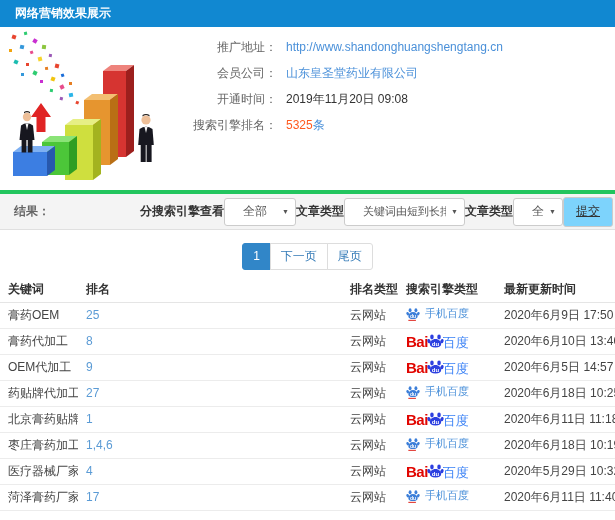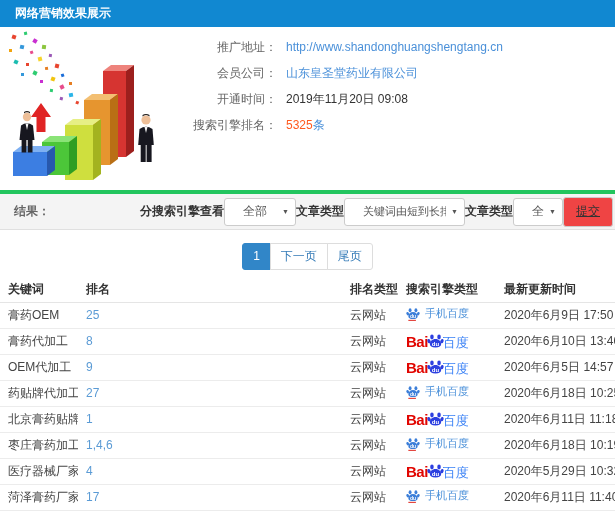--- a/index.html
+++ b/index.html
@@ -29,21 +29,21 @@
   .filter-controls { margin-left:auto; display:flex; align-items:center; }
   .ctl-label { font-size:12px; font-weight:bold; color:#333; white-space:nowrap; }
   .select-box { height:28px; background:#fff; border:1px solid #ccc; border-radius:3px;
                 display:flex; align-items:center; padding:0 6px 0 18px; cursor:pointer; }
   .select-box .sel-text { font-size:12px; color:#555; white-space:nowrap; overflow:hidden; flex:1; }
   .select-box.narrowtext .sel-text { font-size:11px; }
   .select-box .arrow { font-size:7px; color:#555; margin-left:5px; }
   .sel-engine { width:72px; }
   .sel-sort { width:121px; }
   .sel-article { width:50px; }
-  .submit-btn { height:30px; min-width:46px; background:#ef4444; border:1px solid #ccc;
+  .submit-btn { height:30px; min-width:46px; background:#7dd3fc; border:1px solid #ccc;
                 border-radius:3px; font-size:12px; color:#333; cursor:pointer;
                 margin-right:-12px; padding:0 12px;text-decoration:underline; }
 
   
   .pagination { margin-top:13px; display:flex; justify-content:center; }
   .page-btn { font-size:12px; padding:6px 10px; border:1px solid #ddd; background:#fff;
               color:#337ab7; cursor:pointer; margin-left:-1px; line-height:13px; }
   .page-btn.active { background:#3186c8; border-color:#3186c8; color:#fff; margin-left:0;
                      border-radius:3px 0 0 3px; }
   .page-btn.last { border-radius:0 3px 3px 0; }

